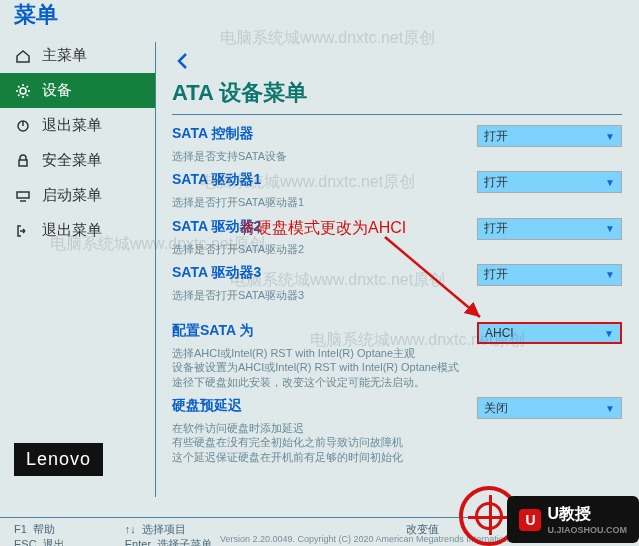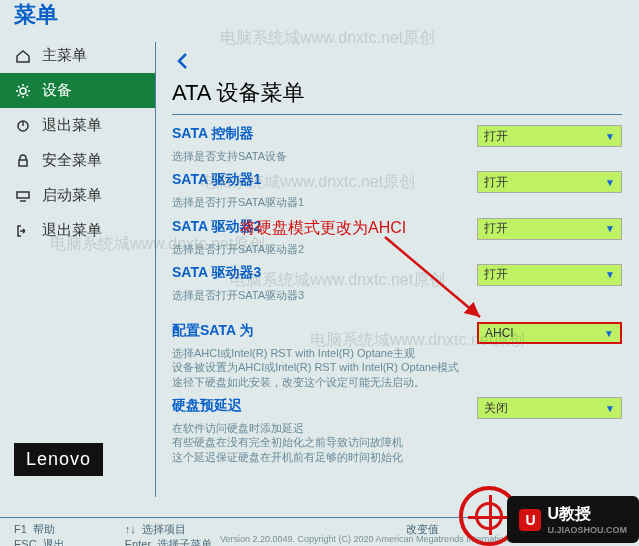--- a/index.html
+++ b/index.html
@@ -68,22 +68,22 @@
   color: #0a60c8;
   cursor: pointer;
 }
 .main {
   position: absolute;
   left: 172px; top: 78px;
   width: 450px;
 }
 .page-title {
   font-size: 22px;
-  color: #000000;
-  font-weight: normal;
+  color: #0f766e;
+  font-weight: bold;
   margin-bottom: 6px;
 }
 .title-underline {
   height: 1px;
   background: #4a7fa8;
   margin-bottom: 10px;
 }
 .setting-row {
   display: flex;
   justify-content: space-between;
@@ -98,21 +98,21 @@
 .setting-desc {
   color: #6a8a98;
   font-size: 11px;
   margin-bottom: 8px;
   max-width: 290px;
   line-height: 1.3;
 }
 .dropdown {
   width: 145px;
   height: 22px;
-  background: #bef264;
+  background: #7dd3fc;
   border: 1px solid #aaa;
   display: flex;
   align-items: center;
   justify-content: space-between;
   padding: 0 6px;
   font-size: 12px;
   color: #333;
   cursor: pointer;
 }
 .dropdown.highlighted {

